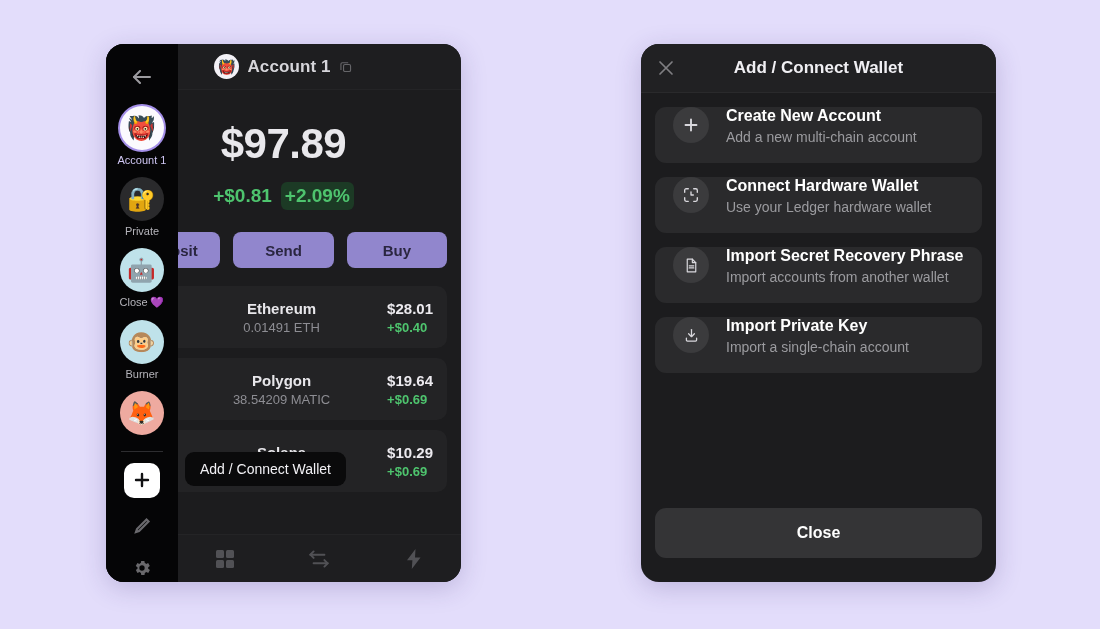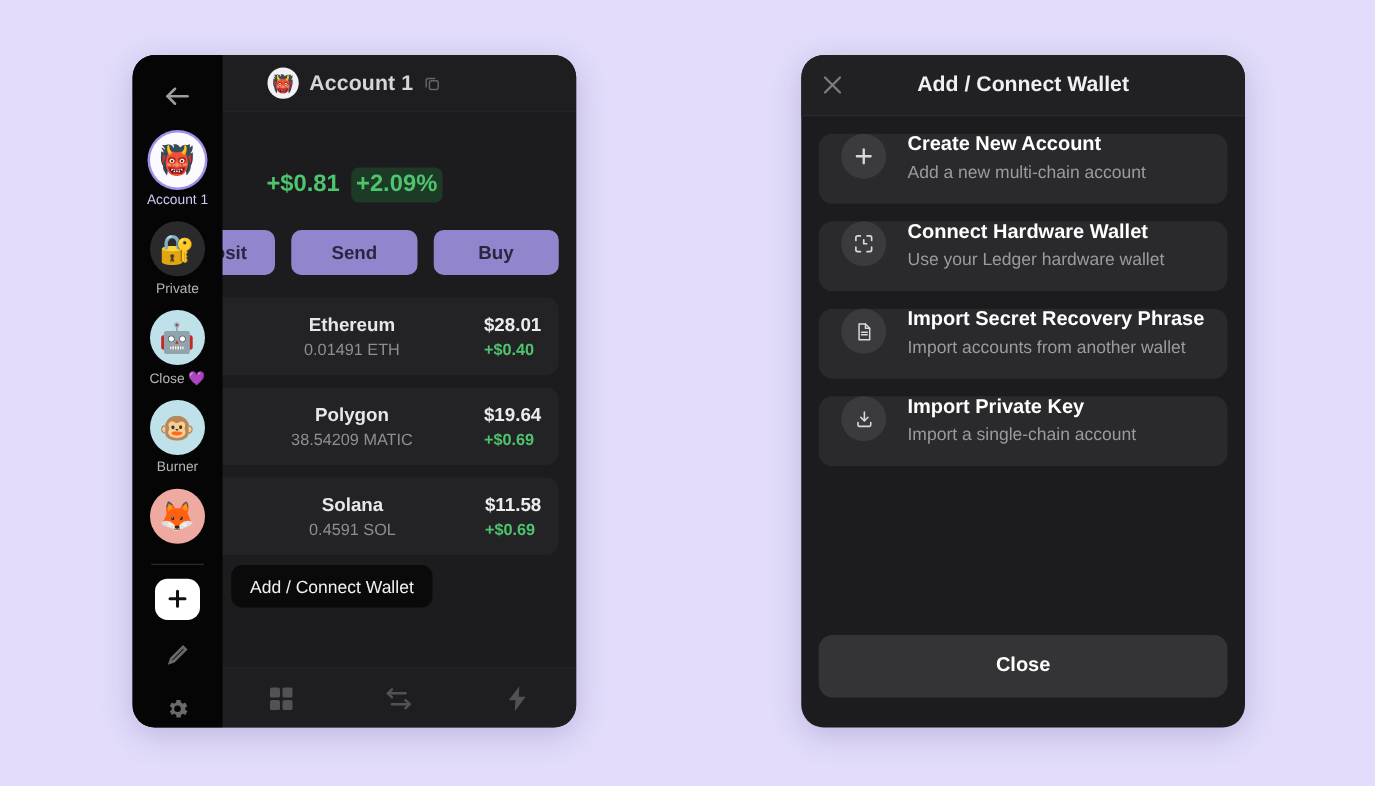--- a/index.html
+++ b/index.html
@@ -210,20 +210,21 @@
       <span class="copy-icon">
         <svg viewBox="0 0 16 16" width="14" height="14" fill="none" stroke="#bdbcc2" stroke-width="1.3">
           <rect x="5.2" y="5.2" width="8" height="8" rx="1.6"></rect>
           <path d="M10.5 3.2H3.8A1.6 1.6 0 0 0 2.2 4.8v6.6"></path>
         </svg>
       </span>
     </div>
 
     <div class="phone-body">
       <div class="balance-block">
+        <div class="balance-amount">$97.89</div>
         <div class="balance-delta">
           <span class="delta-abs">+$0.81</span>
           <span class="delta-pct">+2.09%</span>
         </div>
       </div>
 
       <div class="action-row">
         <button class="action-btn">Deposit</button>
         <button class="action-btn">Send</button>
         <button class="action-btn">Buy</button>
@@ -260,21 +261,21 @@
 
         <div class="token-row">
           <div class="token-ic" style="background:#9945ff">
             <span>≡</span>
           </div>
           <div class="token-meta">
             <div class="token-name">Solana</div>
             <div class="token-sub">0.4591 SOL</div>
           </div>
           <div class="token-right">
-            <div class="token-val">$11.58</div>
+            <div class="token-val">$10.29</div>
             <div class="token-chg">+$0.69</div>
           </div>
         </div>
       </div>
     </div>
 
     <div class="tabbar">
       <div class="spacer"></div>
       <div class="tab-item">
         <svg width="24" height="24" viewBox="0 0 24 24">

